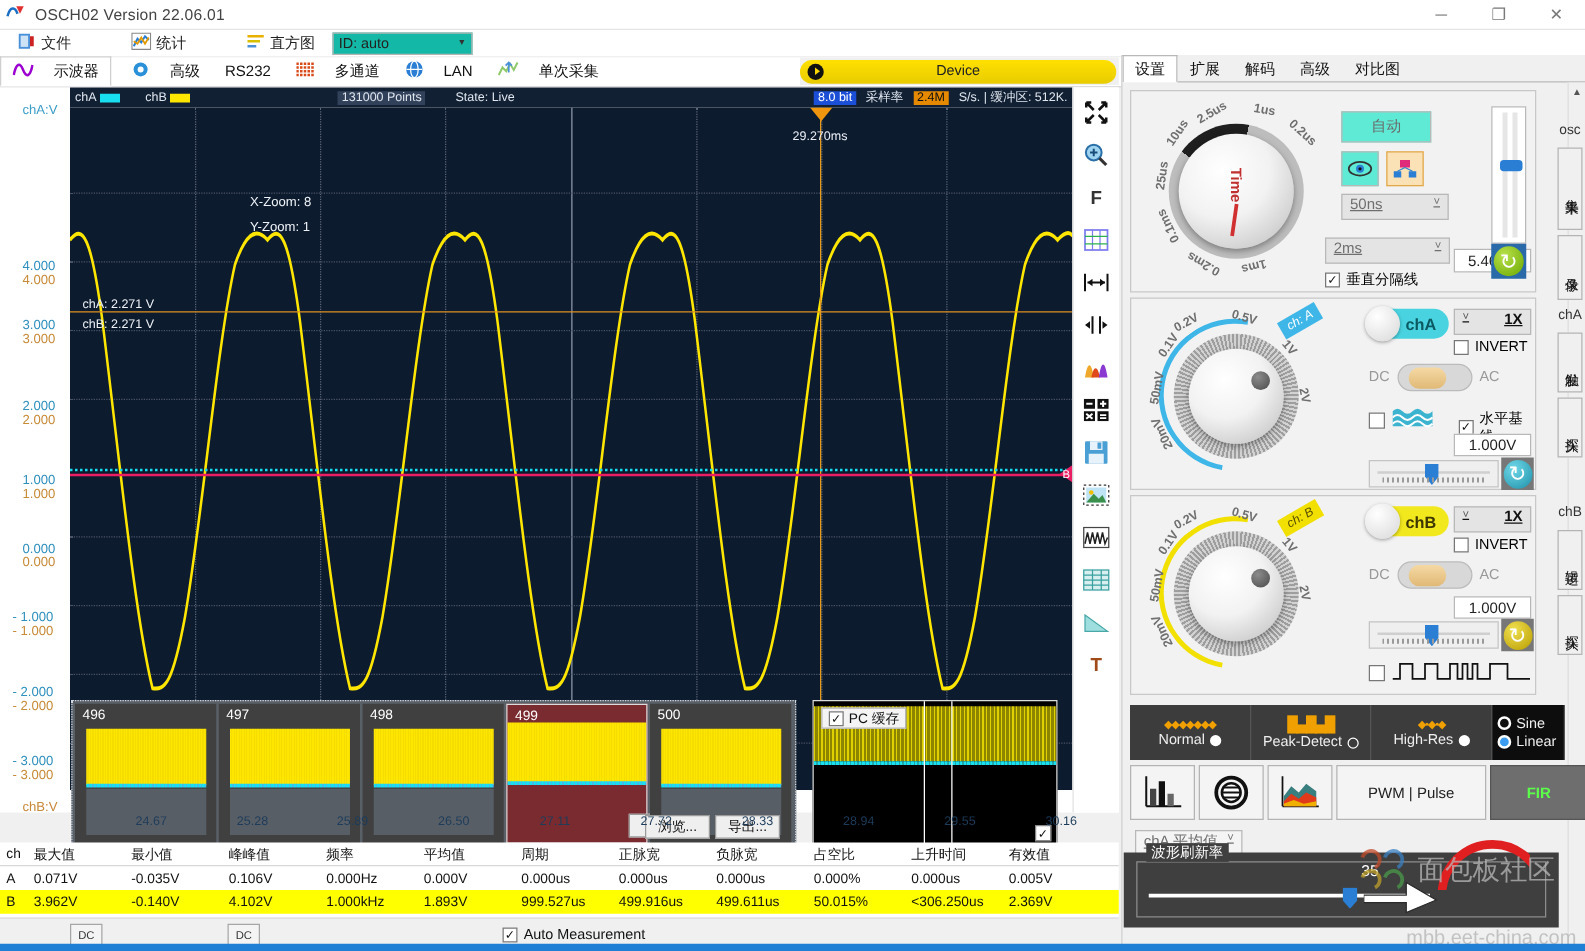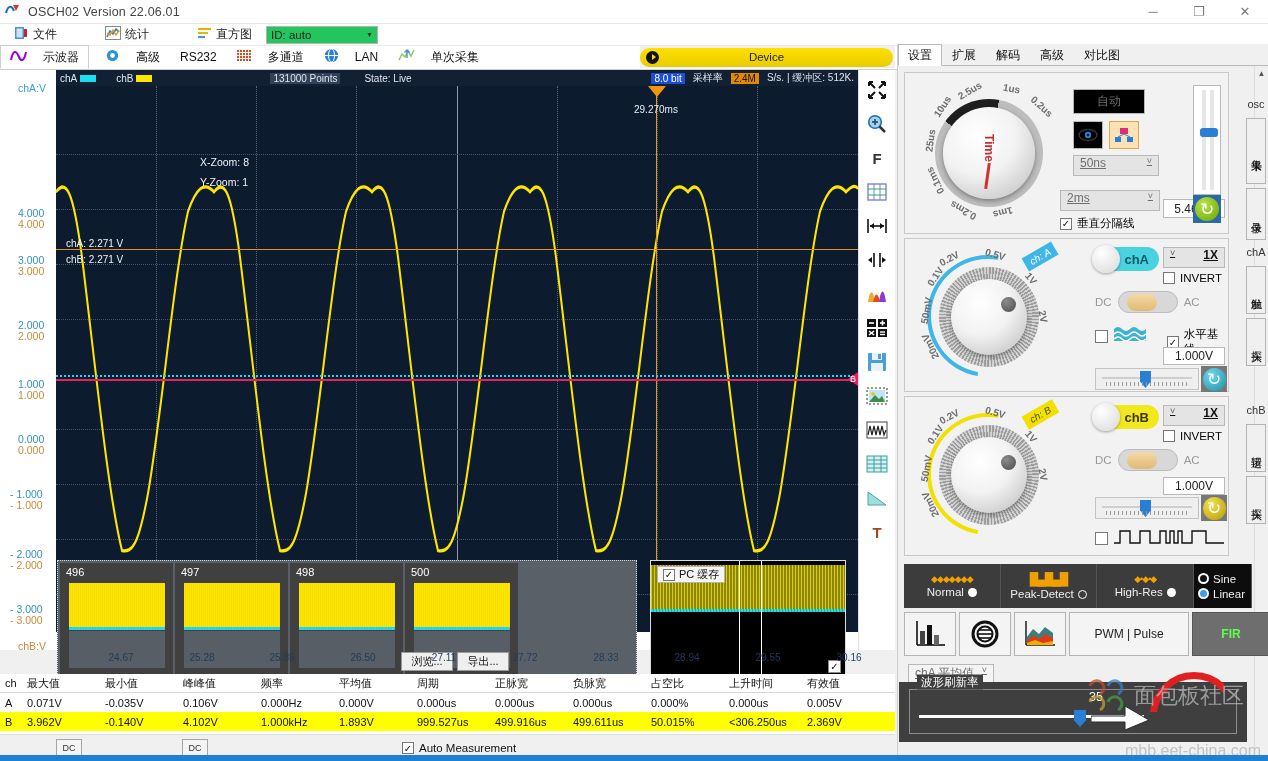--- a/index.html
+++ b/index.html
@@ -25,21 +25,21 @@
   .wc { width:46px; height:24px; display:flex; align-items:center; justify-content:center;
         color:#7a7a7a; font-size:13px; }
 
   
   .menurow {
     position:absolute; left:0; top:24px; width:1268px; height:22px;
     background:#fff; display:flex; align-items:center; border-bottom:1px solid #ebebeb;
   }
   .menuitem { display:flex; align-items:center; gap:4px; height:20px; padding:0 8px; color:#222; font-size:12px;}
   .idsel {
-    margin-left:6px; width:112px; height:18px; border:1px solid #b4b4b4; background:#22c55e;
+    margin-left:6px; width:112px; height:18px; border:1px solid #b4b4b4; background:#14b8a6;
     display:flex; align-items:center; padding:0 4px; font-size:11.5px; color:#222;
   }
   .idsel .arr { margin-left:auto; font-size:7px; color:#333; }
 
   
   .tabrow {
     position:absolute; left:0; top:46px; width:1268px; height:24px;
     background:#fff; border-bottom:1px solid #cfcfcf; display:flex; align-items:flex-end;
   }
   .tabitem {
@@ -192,21 +192,21 @@
   .knob-ring { position:absolute; border-radius:50%;
      background:conic-gradient(#b9b9b9 0 100%); }
   .knob-dot { position:absolute; border-radius:50%;
      background:radial-gradient(circle at 35% 30%, #8c8c8c, #4a4a4a); }
   .knob-text { position:absolute; font-size:10px; color:#6f6f6f; font-weight:bold; }
   .knob-arcblue { position:absolute; border-radius:50%; border:4px solid #3fb6e8;
      border-right-color:transparent; border-bottom-color:transparent; }
   .knob-arcyellow { position:absolute; border-radius:50%; border:4px solid #f2e000;
      border-right-color:transparent; border-bottom-color:transparent; }
 
-  .gbtn { background:#000000; border:1px solid #b8b8b8; display:flex; align-items:center;
+  .gbtn { background:#5eead4; border:1px solid #b8b8b8; display:flex; align-items:center;
           justify-content:center; font-size:12px; color:#6b6b6b; }
   .gsel { background:#e4e4e4; border:1px solid #b8b8b8; display:flex; align-items:flex-start;
           padding:0 6px; font-size:12px; color:#6f6f6f;text-decoration:underline;}
   .gsel .arr { margin-left:auto; font-size:9px; }
   .whitebox { background:#fff; border:1px solid #b8b8b8; display:flex; align-items:center;
           justify-content:center; font-size:12px; color:#222; }
   .cbx { width:12px;height:12px;border:1px solid #777;background:#fff;display:inline-flex;
          align-items:center;justify-content:center;font-size:10px;color:#111;}
   .pill { border-radius:12px; display:flex; align-items:center; justify-content:flex-end;
           padding-right:10px; font-weight:bold; font-size:13px; position:relative; }
@@ -507,20 +507,25 @@
       <div class="thumb">
         <span class="num">497</span>
         <div class="wave"></div>
         <div class="plate"></div>
       </div>
       <div class="thumb">
         <span class="num">498</span>
         <div class="wave"></div>
         <div class="plate"></div>
       </div>
+      <div class="thumb selected">
+        <span class="num">499</span>
+        <div class="wave" style="left:0; top:14px; width:111px; height:48px;"></div>
+        <div class="tbtn" style="right:-48px; width:62px;">转码</div>
+      </div>
       <div class="thumb">
         <span class="num">500</span>
         <div class="wave"></div>
         <div class="plate"></div>
         <div class="tbtn" style="left:-4px; width:52px;">浏览...</div>
         <div class="tbtn" style="left:52px; width:52px;">导出...</div>
       </div>
     </div>
 
     <div class="pcbuf">

